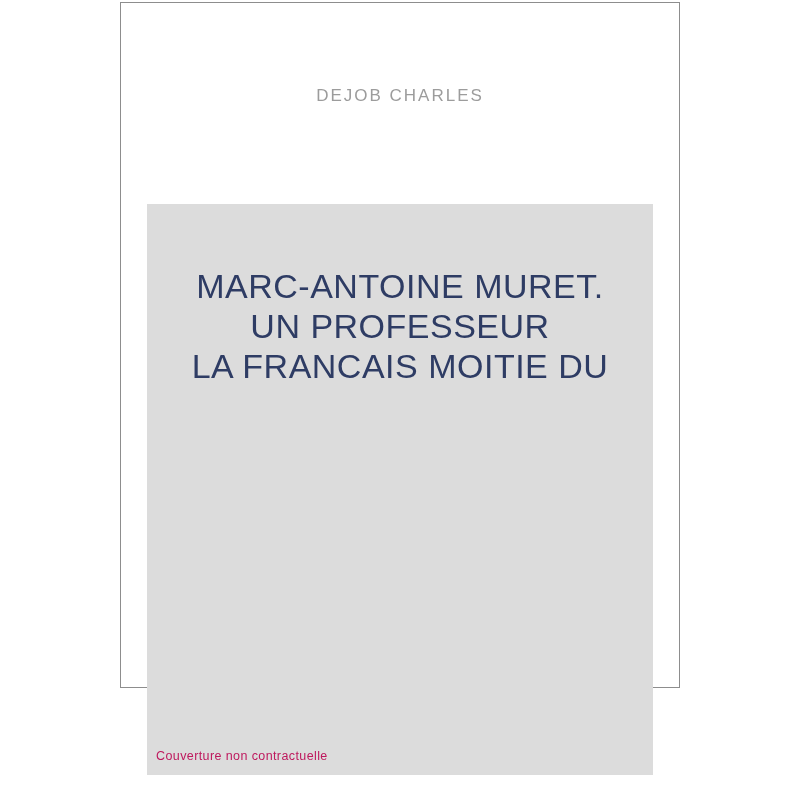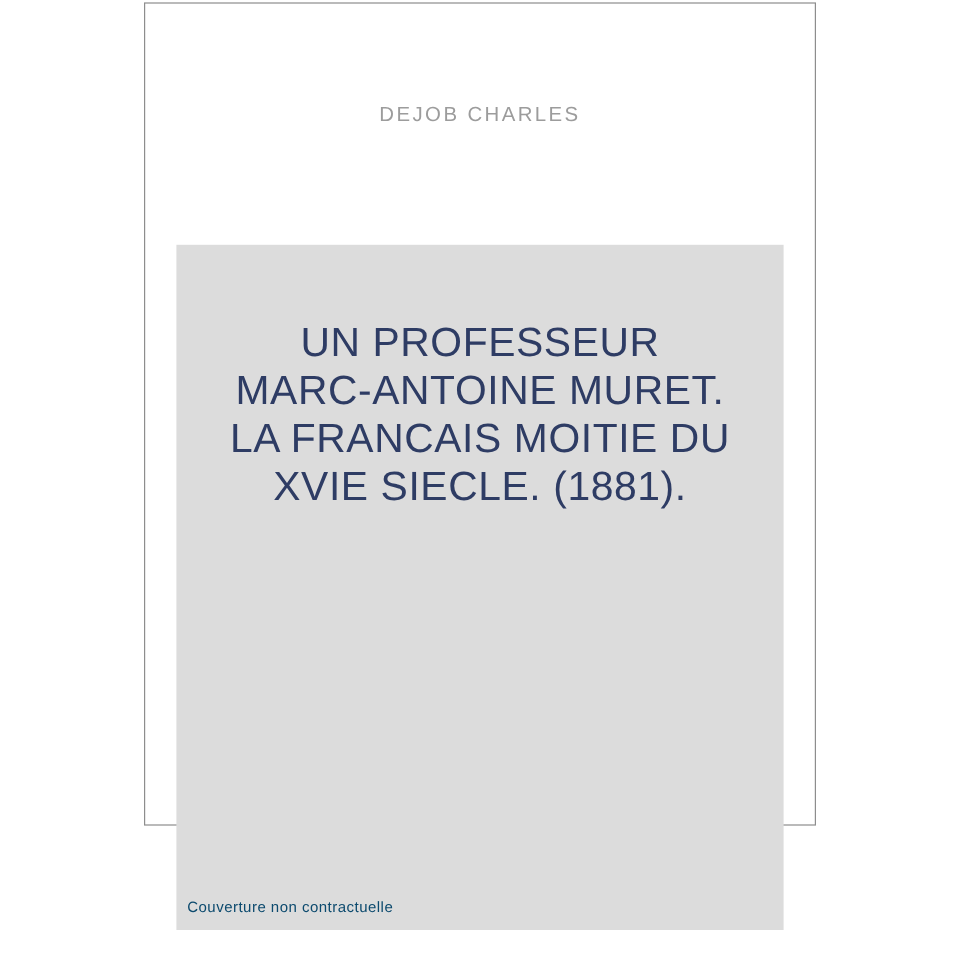--- a/index.html
+++ b/index.html
@@ -52,32 +52,31 @@
     color: #2e3c64;
   }
   .book-title div { white-space: nowrap; }
   .cover-disclaimer {
     position: absolute;
     left: 9px;
     bottom: 12px;
     font-size: 12.5px;
     font-weight: 300;
     letter-spacing: 0.4px;
-    color: #0c4a6e;
+    color: #be185d;
   }
 </style>
 </head>
 <body>
 
 <div class="product-card">
   <div class="author-name">DEJOB CHARLES</div>
 
   <div class="cover-area">
     <div class="book-title">
+      <div>MARC-ANTOINE MURET.</div>
       <div>UN PROFESSEUR</div>
-      <div>MARC-ANTOINE MURET.</div>
       <div>LA FRANCAIS MOITIE DU</div>
-      <div>XVIE SIECLE. (1881).</div>
     </div>
 
     <div class="cover-disclaimer">Couverture non contractuelle</div>
   </div>
 </div>
 
 </body></html>

